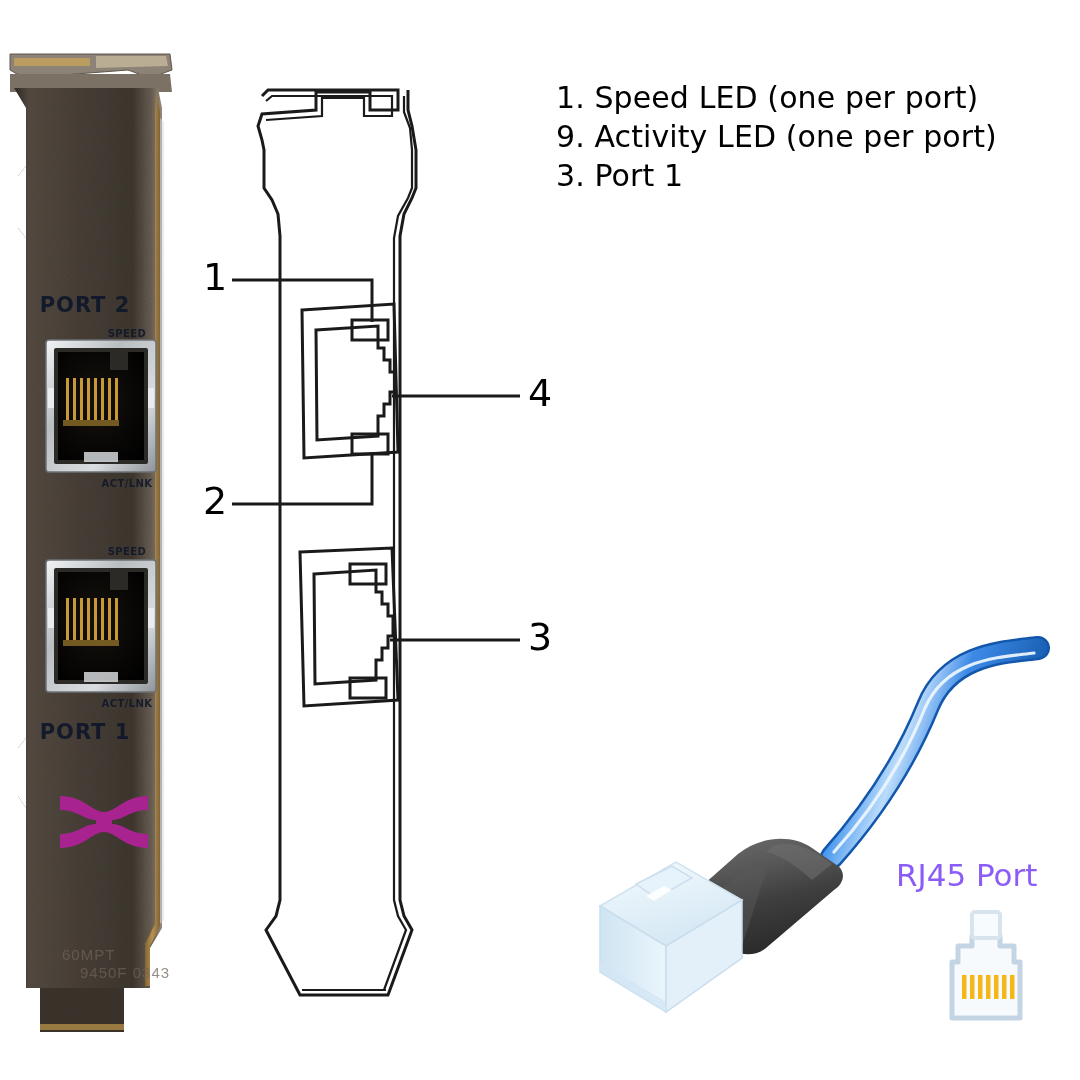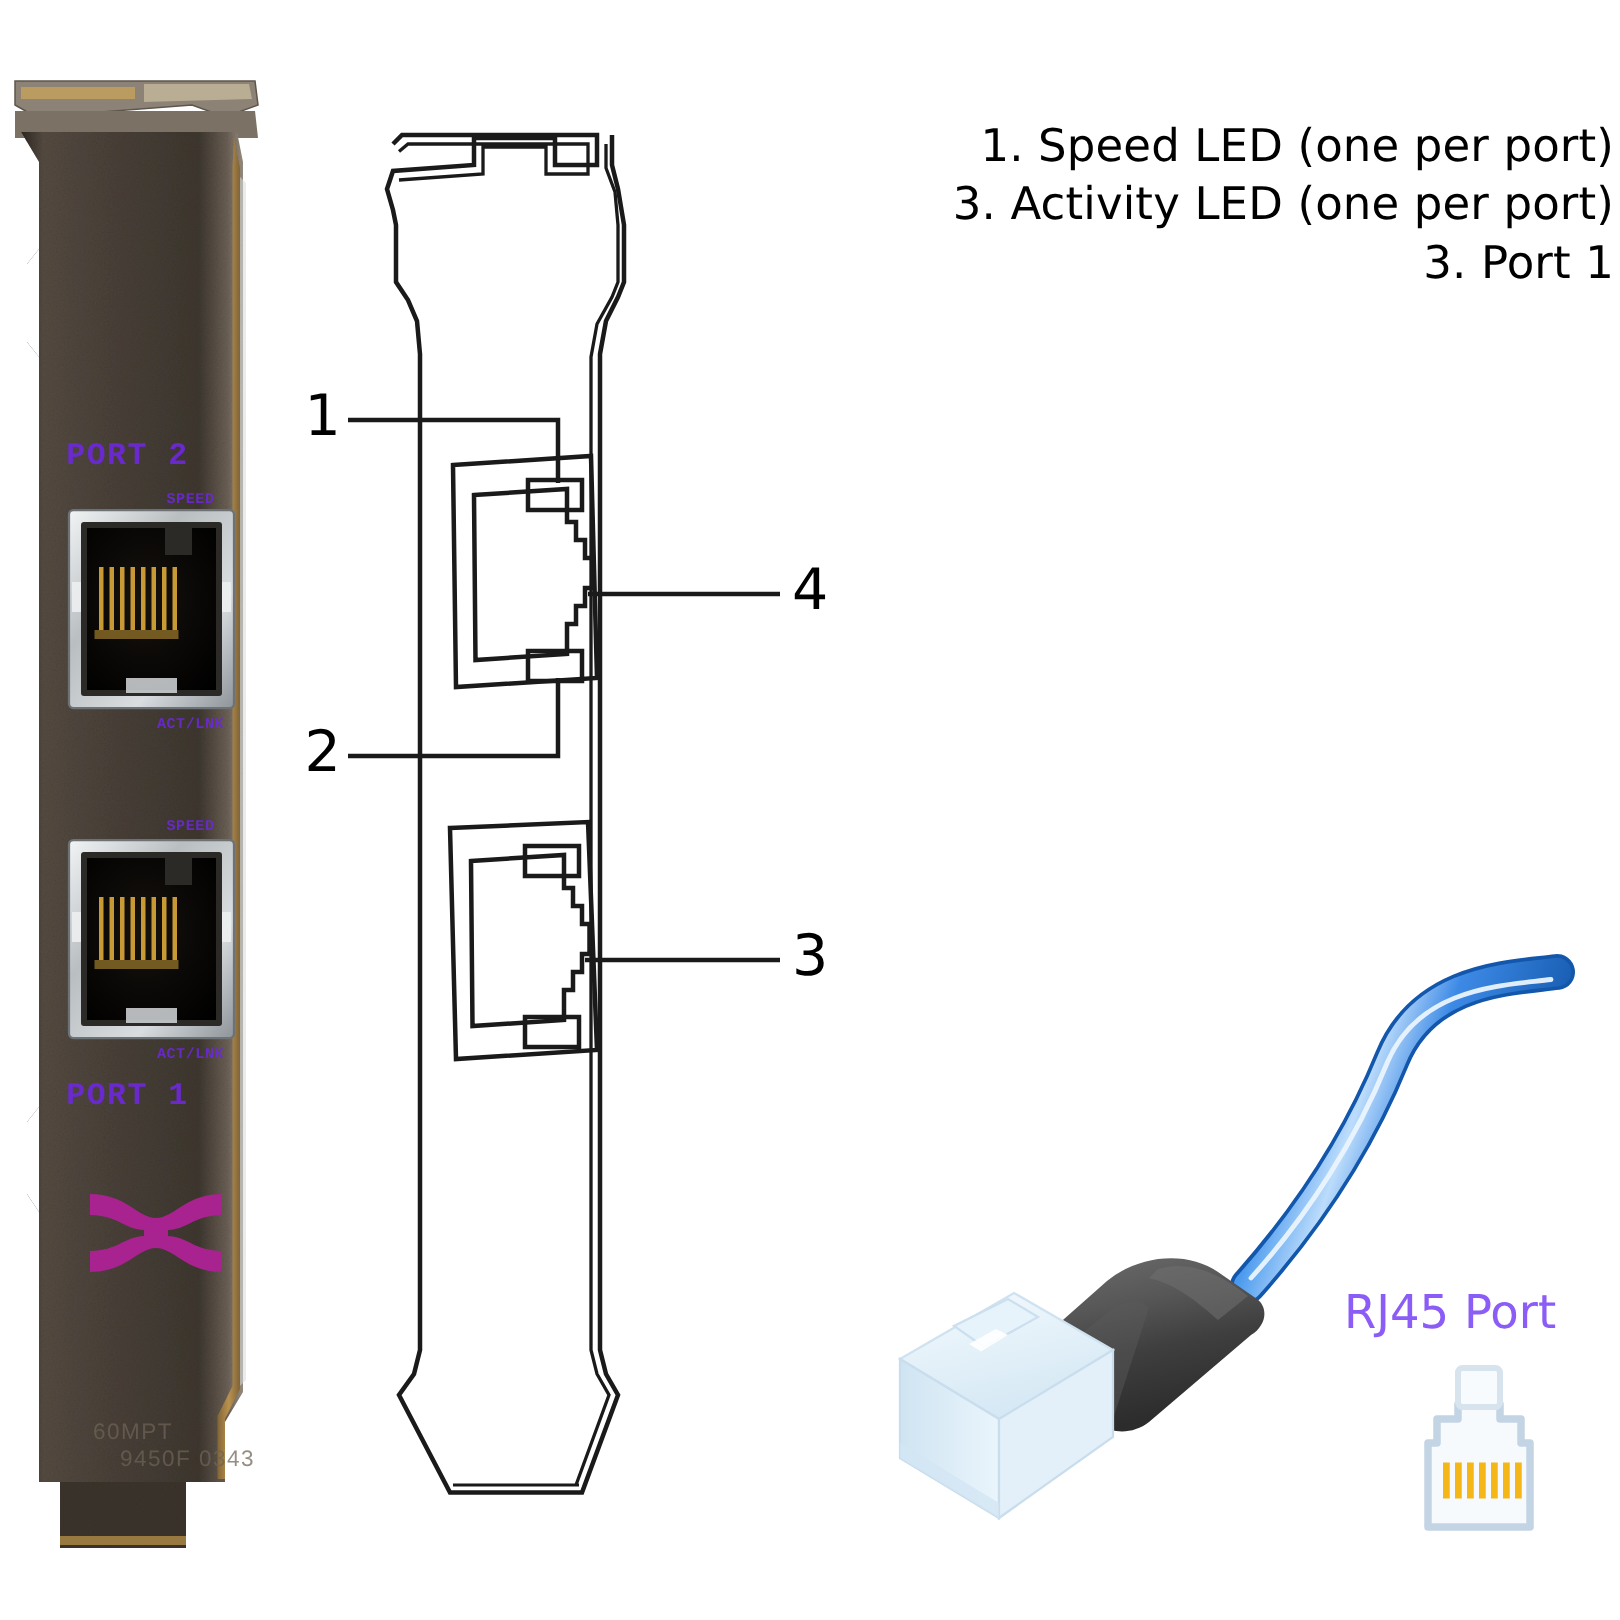--- a/index.html
+++ b/index.html
@@ -25,21 +25,20 @@
     left: 556px;
     top: 78px;
     width: 520px;
   }
   .legend-item {
     font-size: 30px;
     line-height: 39px;
     color: #000000;
     white-space: nowrap;
     letter-spacing: 0.1px;
-    text-align: right;
   }
 
   
   .rj45-caption {
     position: absolute;
     left: 896px;
     top: 857px;
     font-size: 31px;
     color: #8b5cf6;
     white-space: nowrap;
@@ -63,25 +62,24 @@
   
   .photo-wrap {
     position: absolute;
     left: 0px;
     top: 48px;
     width: 200px;
     height: 990px;
   }
   .label-mag {
     position: absolute;
-    color: #6d28d9;
+    color: #0f172a;
     font-weight: bold;
     white-space: nowrap;
     text-align: center;
-    font-family: Liberation Mono, monospace;
   }
   .lbl-port {
     font-size: 21px;
     letter-spacing: 1px;
     opacity: .92;
   }
   .lbl-tiny {
     font-size: 10px;
     letter-spacing: .4px;
     opacity: .88;
@@ -370,21 +368,21 @@
     </g>
   </svg>
 
   <div class="callout-num" style="left:203px; top:258px;">1</div>
   <div class="callout-num" style="left:203px; top:482px;">2</div>
   <div class="callout-num" style="left:528px; top:374px;">4</div>
   <div class="callout-num" style="left:528px; top:618px;">3</div>
 
   <div class="legend">
     <div class="legend-item">1. Speed LED (one per port)</div>
-    <div class="legend-item">3. Activity LED (one per port)</div>
+    <div class="legend-item">9. Activity LED (one per port)</div>
     <div class="legend-item">3. Port 1</div>
   </div>
 
   <svg class="layer" width="1080" height="1080" viewBox="0 0 1080 1080">
     <defs>
       <linearGradient id="cabGrad" x1="0" y1="0" x2="1" y2="0.35">
         <stop offset="0" stop-color="#1564c0"></stop>
         <stop offset="0.28" stop-color="#4b9aee"></stop>
         <stop offset="0.45" stop-color="#bcdcfb"></stop>
         <stop offset="0.62" stop-color="#3d8ae6"></stop>

